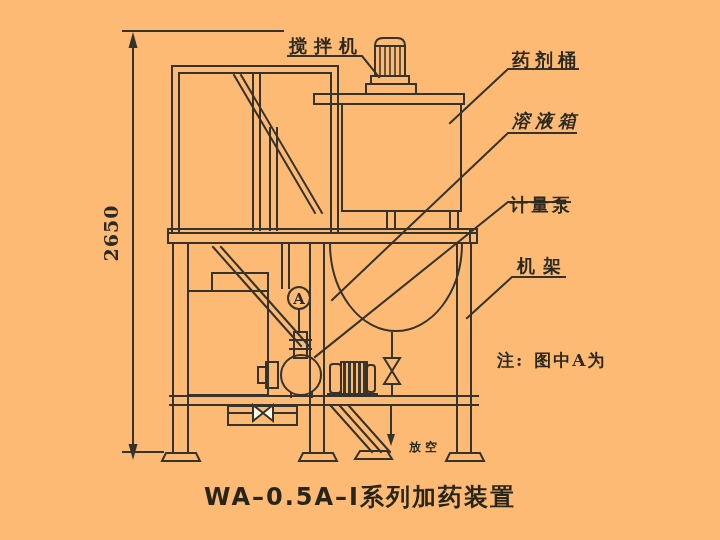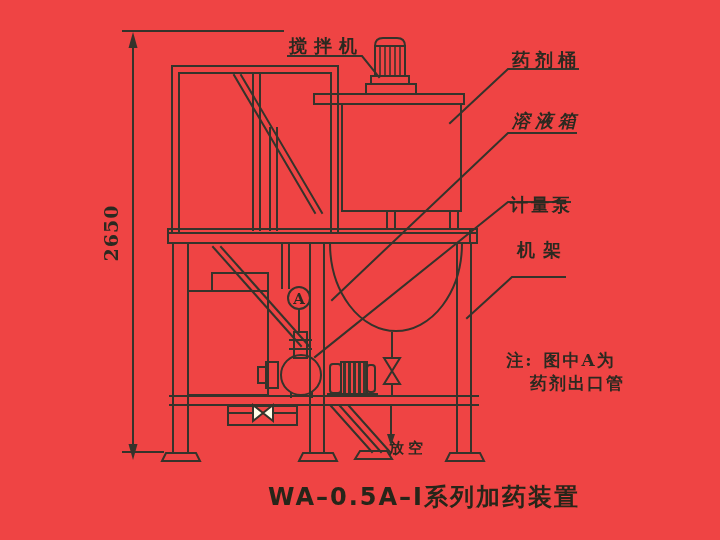--- a/index.html
+++ b/index.html
@@ -1,38 +1,38 @@
 <!DOCTYPE html>
 <html><head>
 <meta charset="utf-8">
 <style>
   html,body{margin:0;padding:0;}
   body{width:720px;height:540px;overflow:hidden;background:#fffde8;
        font-family:"DejaVu Serif", serif;}
-  #stage{position:relative;width:720px;height:540px;background:#ef4444;}
+  #stage{position:relative;width:720px;height:540px;background:#fdba74;}
   #drawing{position:absolute;left:0;top:0;}
   .lbl{position:absolute;color:#2b2920;font-size:18px;letter-spacing:5px;
        white-space:nowrap;line-height:1;font-weight:600;}
   .lbl-agitator{left:289px;top:37px;letter-spacing:7px;}
   .lbl-barrel{left:512px;top:51px;text-align:center;}
   .lbl-solution{left:512px;top:112px;font-style:italic;}
   .lbl-pump{left:510px;top:196px;letter-spacing:3px;}
-  .lbl-frame{left:517px;top:242px;letter-spacing:8px;font-family:Liberation Mono, monospace;}
-  .lbl-vent{left:389px;top:441px;font-size:15px;letter-spacing:4px;}
+  .lbl-frame{left:517px;top:257px;letter-spacing:8px;}
+  .lbl-vent{left:409px;top:441px;font-size:12px;letter-spacing:4px;}
   .note{position:absolute;left:497px;top:349px;color:#2b2920;font-size:17px;
         line-height:23px;font-weight:600;letter-spacing:2px;}
-  .note .row{white-space:nowrap;text-align:center;}
+  .note .row{white-space:nowrap;}
   .note .pfx{margin-right:10px;}
   .note .indent{margin-left:33px;}
   .dim{position:absolute;left:66px;top:222px;width:90px;text-align:center;
        transform:rotate(-90deg);color:#2b2920;font-size:19px;font-weight:bold;
        letter-spacing:1px;}
   .marker-a{position:absolute;left:288px;top:290px;width:22px;text-align:center;
        color:#2b2920;font-size:15px;font-weight:bold;}
-  .caption{position:absolute;left:140px;top:481px;width:440px;text-align:right;
+  .caption{position:absolute;left:140px;top:481px;width:440px;text-align:center;
        color:#272519;font-size:24px;font-weight:bold;letter-spacing:2px;
        font-family:"DejaVu Sans", sans-serif;}
 </style>
 </head>
 <body>
 
 <div id="stage">
 
   <svg id="drawing" width="720" height="540" viewBox="0 0 720 540">
     <g stroke="#35332b" stroke-width="2" fill="none" stroke-linecap="square">
@@ -183,21 +183,20 @@
   <div class="lbl lbl-barrel">药剂桶</div>
   <div class="lbl lbl-solution">溶液箱</div>
   <div class="lbl lbl-pump">计量泵</div>
   <div class="lbl lbl-frame">机架</div>
   <div class="lbl lbl-vent">放空</div>
 
   <div class="note">
     <div class="row">
       <span class="pfx">注:</span><span>图中A为</span>
     </div>
-    <div class="row indent">药剂出口管</div>
   </div>
 
   <div class="dim">2650</div>
 
   <div class="marker-a">A</div>
 
   <div class="caption">WA–0.5A–I系列加药装置</div>
 </div>
 
 </body></html>

